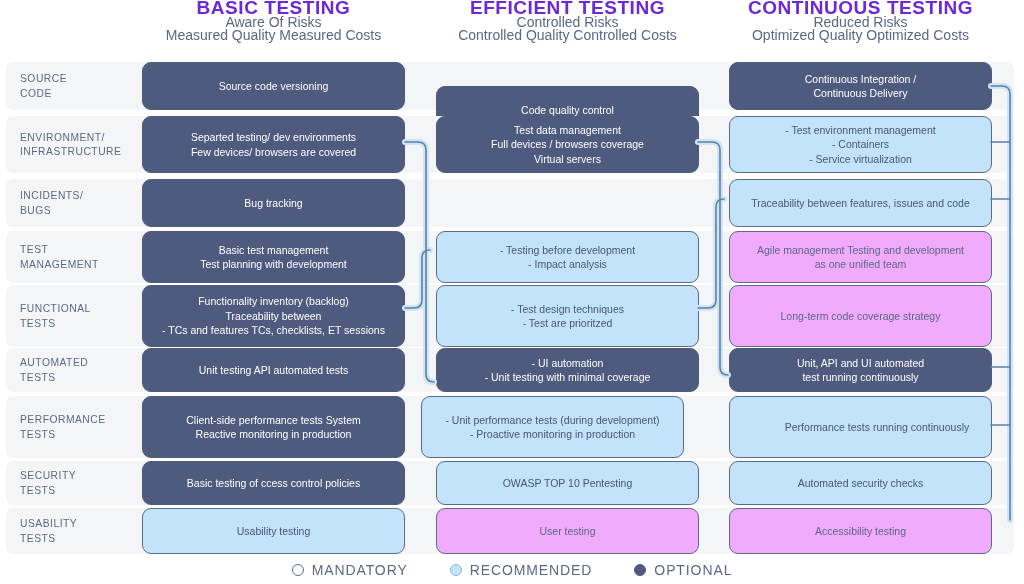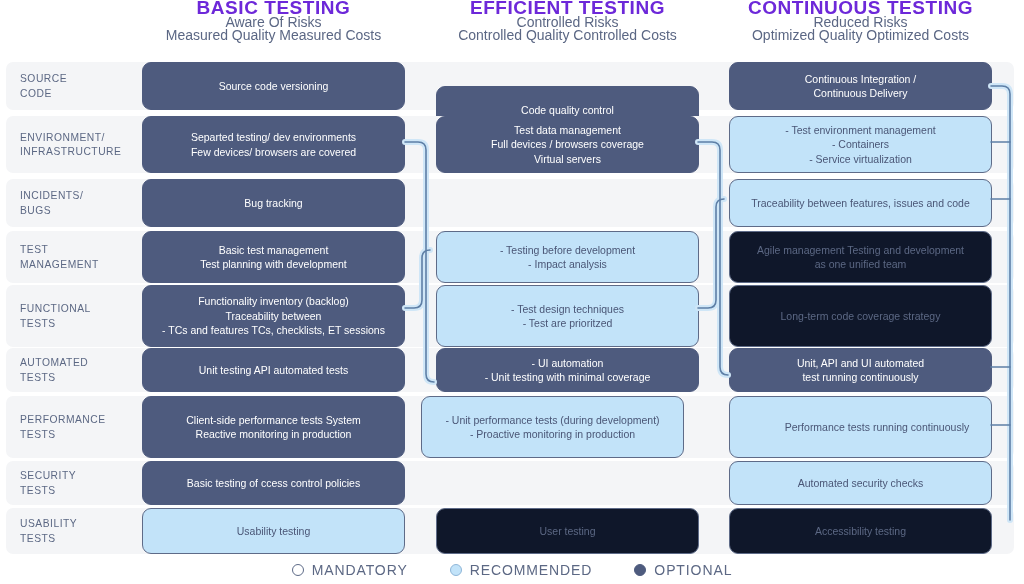--- a/index.html
+++ b/index.html
@@ -46,21 +46,21 @@
     font-size: 10.5px; line-height: 14.5px;
     padding: 4px 10px;
   }
   .card.optional {            
     background: #4E5B7E; color: #FFFFFF; border: 1px solid #4E5B7E;
   }
   .card.recommended {         
     background: #C2E3F9; color: #4A5676; border: 1.4px solid #5E6B88;
   }
   .card.mandatory {           
-    background: #0f172a; color: #5C6884; border: 1.4px solid #5E6B88;
+    background: #f0abfc; color: #5C6884; border: 1.4px solid #5E6B88;
   }
   .card span { display: block; }
 
   
   .conn { position: absolute; top: 0; left: 0; width: 1024px; height: 584px;
           pointer-events: none; }
 
   
   .legend {
     position: absolute; left: 0; bottom: 0; width: 1024px; height: 28px;
@@ -274,20 +274,25 @@
         <div class="stripe"></div>
         <div class="row-label">
           <div>SECURITY</div>
           <div>TESTS</div>
         </div>
         <div class="card optional" style="left: 142px; width: 263px; top: 0px; height: 44px;">
           <div>
             <span>Basic testing of ccess control policies</span>
           </div>
         </div>
+        <div class="card recommended" style="left: 436px; width: 263px; top: 0px; height: 44px;">
+          <div>
+            <span>OWASP TOP 10 Pentesting</span>
+          </div>
+        </div>
         <div class="card recommended" style="left: 729px; width: 263px; top: 0px; height: 44px;">
           <div>
             <span>Automated security checks</span>
           </div>
         </div>
       </div>
       <div class="row" style="top: 450px; height: 46px;">
         <div class="stripe"></div>
         <div class="row-label">
           <div>USABILITY</div>

